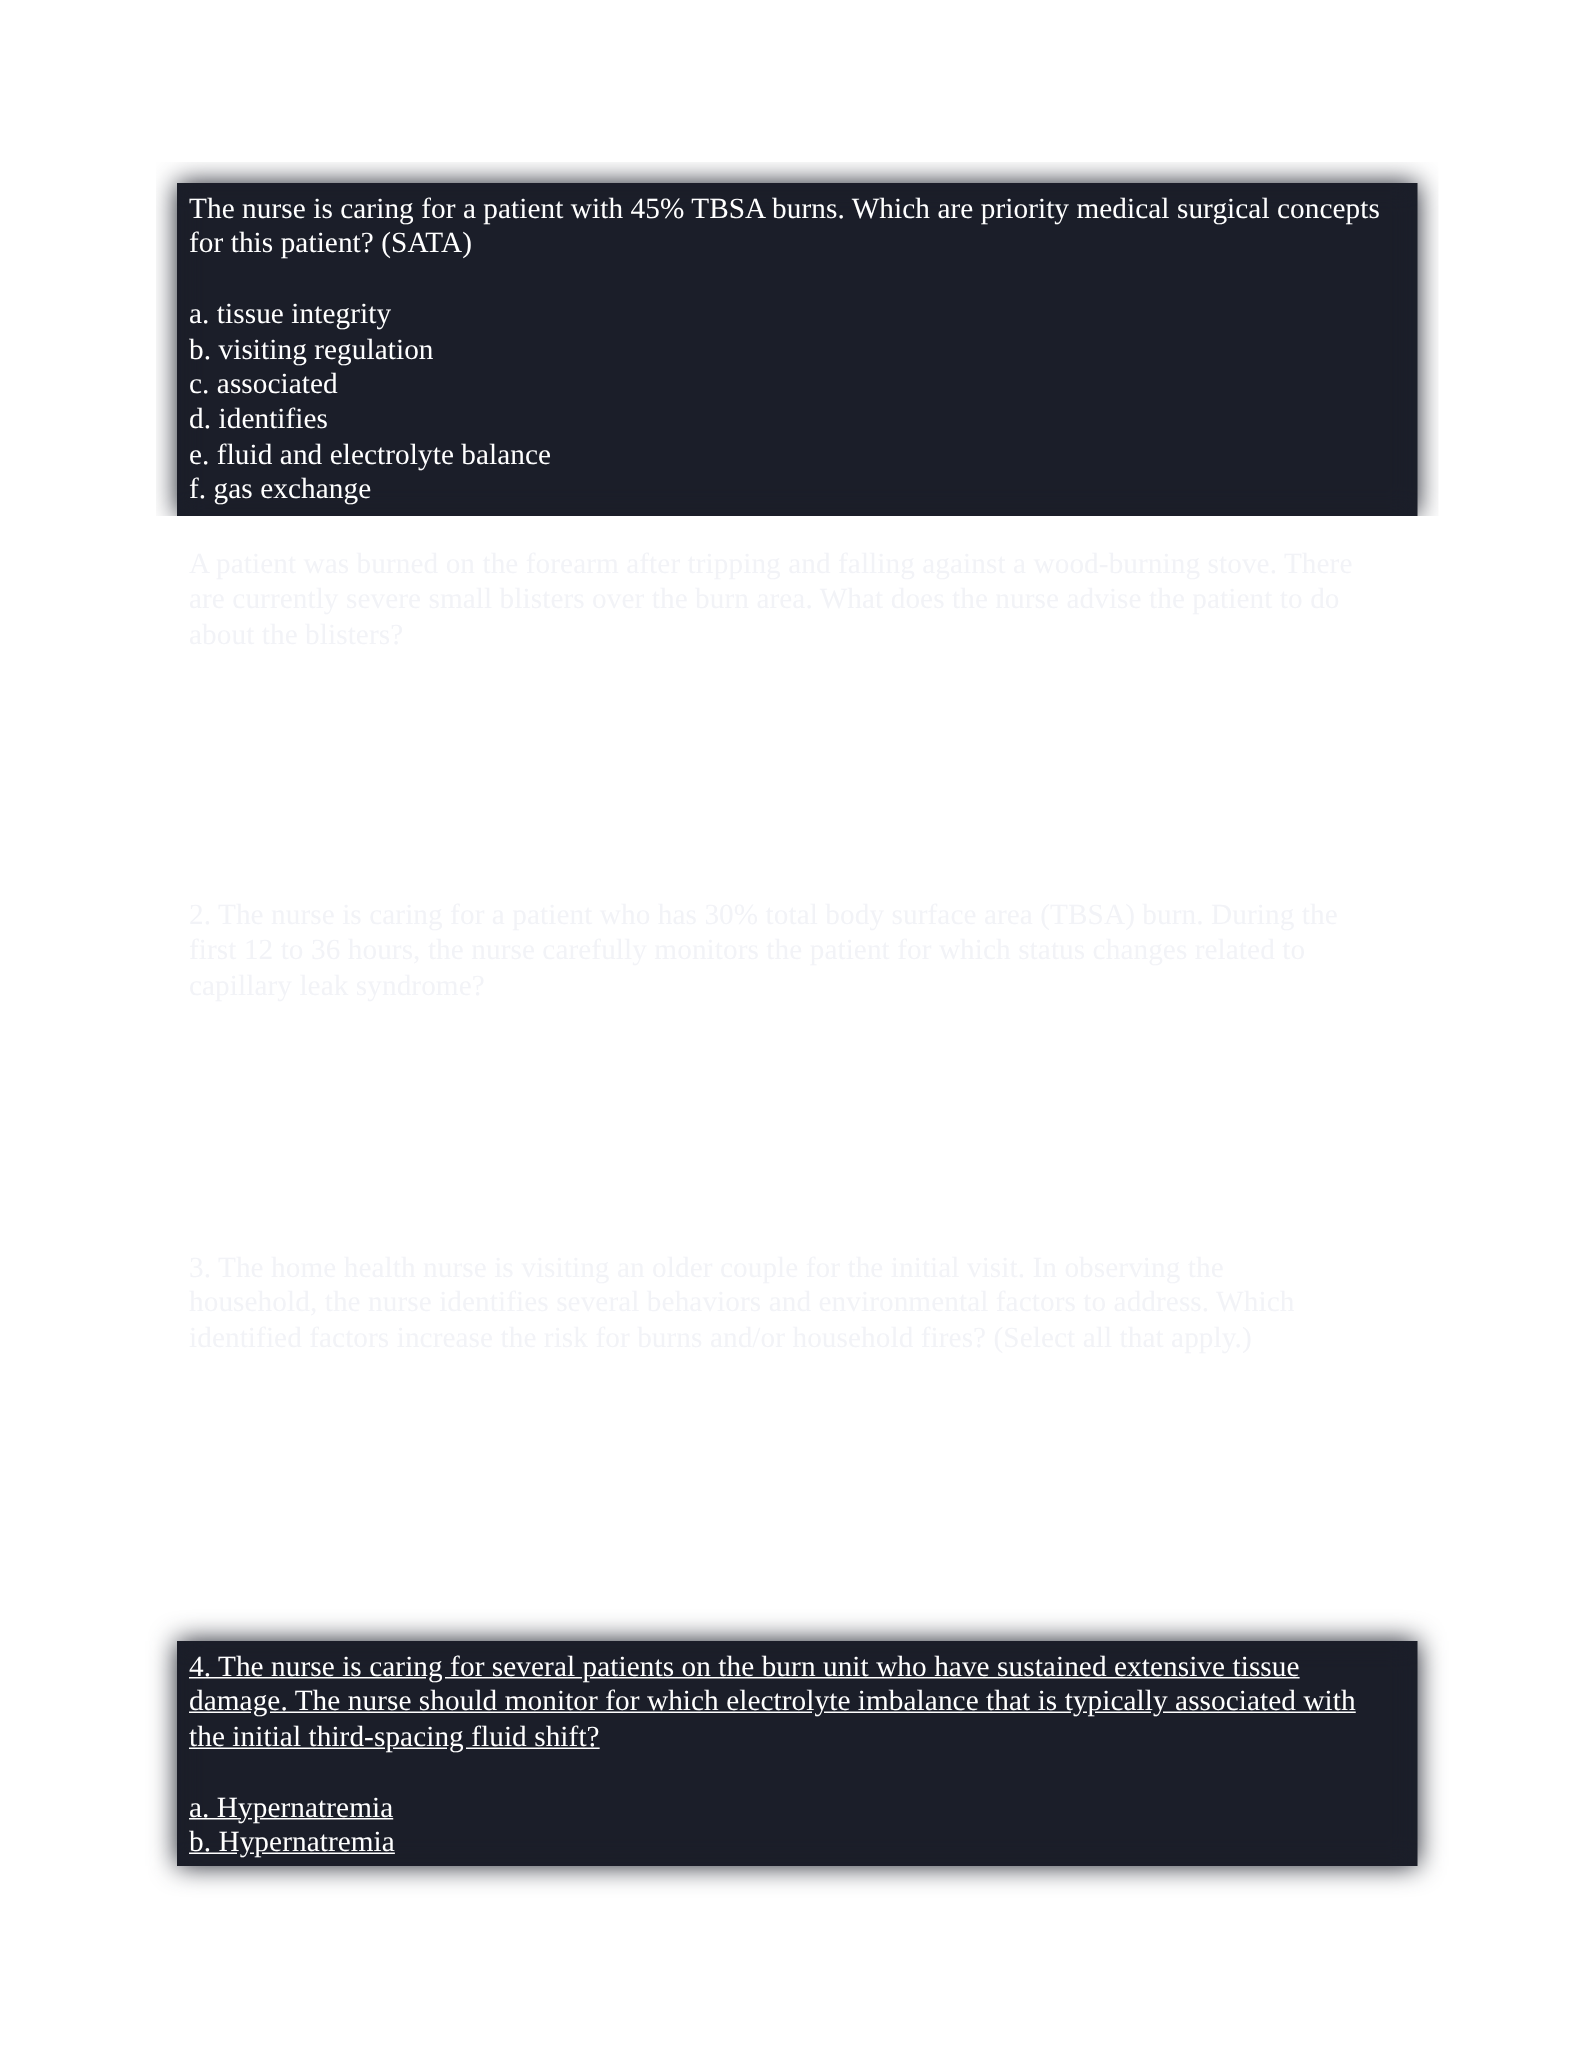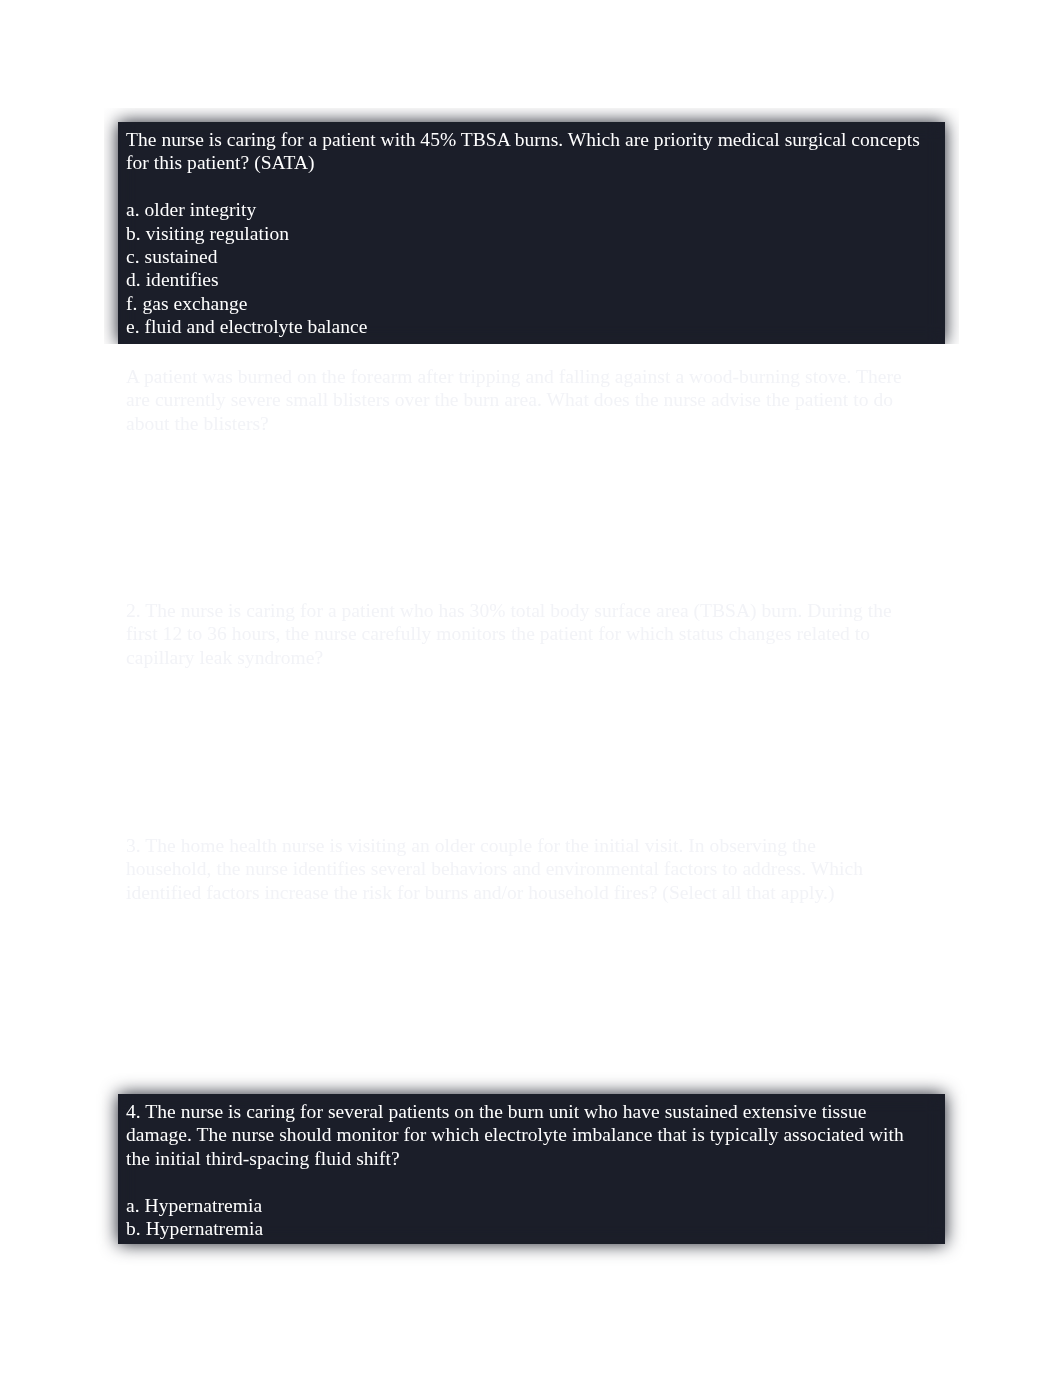--- a/index.html
+++ b/index.html
@@ -70,42 +70,43 @@
   #dark-block-1::before {
     clip-path: inset(-16px -16px 0px -16px);
   }
 
   
   #dark-block-2 {
     left: 118px;
     top: 1094px;
     width: 827px;
     height: 150px;
+    text-decoration: underline;
   }
 
   .q-line { display: block; }
   .q-gap { display: block; height: 23.4px; }
 
   .text-body { margin: 0; }
 </style>
 </head>
 <body>
 
 <div class="page">
 
   <div class="dark-block" id="dark-block-1">
     <div class="dark-inner">
       <p class="text-body q-line">The nurse is caring for a patient with 45% TBSA burns. Which are priority medical surgical concepts for this patient? (SATA)</p>
       <span class="q-gap"></span>
-      <p class="text-body q-line">a. older integrity</p>
+      <p class="text-body q-line">a. tissue integrity</p>
       <p class="text-body q-line">b. visiting regulation</p>
-      <p class="text-body q-line">c. sustained</p>
+      <p class="text-body q-line">c. associated</p>
       <p class="text-body q-line">d. identifies</p>
+      <p class="text-body q-line">e. fluid and electrolyte balance</p>
       <p class="text-body q-line">f. gas exchange</p>
-      <p class="text-body q-line">e. fluid and electrolyte balance</p>
     </div>
   </div>
 
   <div class="faded-block" style="top: 365px;">A patient was burned on the forearm after tripping and falling against a wood-burning stove. There are currently severe small blisters over the burn area. What does the nurse advise the patient to do about the blisters?</div>
 
   <div class="faded-block" style="top: 599px;">2. The nurse is caring for a patient who has 30% total body surface area (TBSA) burn. During the first 12 to 36 hours, the nurse carefully monitors the patient for which status changes related to capillary leak syndrome?</div>
 
   <div class="faded-block" style="top: 834px;">3. The home health nurse is visiting an older couple for the initial visit. In observing the household, the nurse identifies several behaviors and environmental factors to address. Which identified factors increase the risk for burns and/or household fires? (Select all that apply.)</div>
 
   <div class="dark-block" id="dark-block-2">

